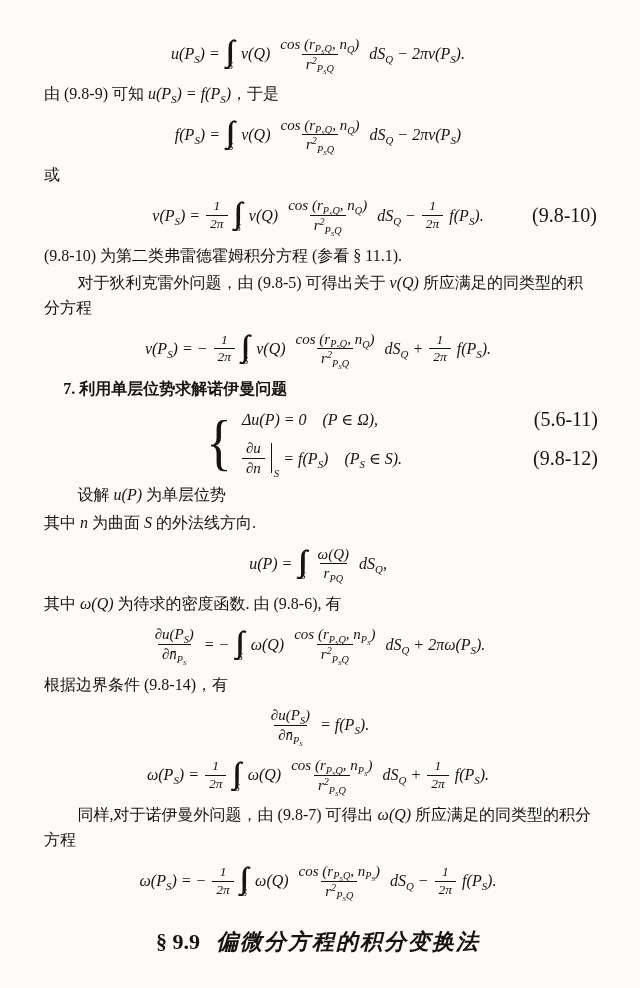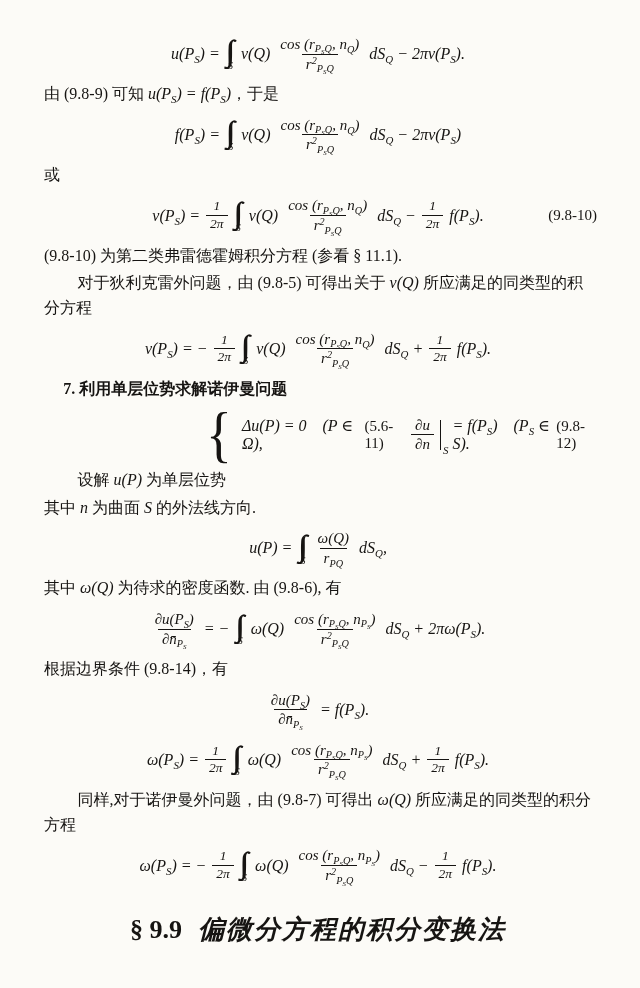--- a/index.html
+++ b/index.html
@@ -12,42 +12,42 @@
   .para{font-size:16px;line-height:1.55;margin:3px 8px;text-align:left;}
   .indent{text-indent:2.1em;font-family:Liberation Serif, serif;}
   .bold{font-weight:bold;}
   i{font-style:italic;}
   
   .eq{
     position:relative;display:flex;justify-content:center;align-items:center;
     margin:6px 0;font-size:16px;font-style:italic;min-height:44px;
   }
   .eq > *{margin:0 3px;}
-  .eqnum{position:absolute;right:0;font-style:normal;font-size:15px;}
+  .eqnum{position:absolute;right:0;font-style:normal;font-size:20px;}
   .frac{display:inline-flex;flex-direction:column;align-items:center;line-height:1.25;font-size:15px;}
   .frac .den{border-top:1.2px solid #161412;}
   .frac .num,.frac .den{padding:0 4px;text-align:center;}
   .coef{font-size:13.5px;}
   .bigint{display:inline-flex;flex-direction:column;align-items:center;font-style:italic;line-height:1;}
   .bigint .glyph{font-size:30px;letter-spacing:-0.24em;padding-right:0.24em;font-style:normal;}
   .bigint .lim{font-size:10.5px;margin-top:-5px;}
   sub{font-size:68%;vertical-align:-0.35em;line-height:0;}
   sup{font-size:68%;vertical-align:0.5em;line-height:0;}
   
   .system{display:flex;align-items:center;margin:6px 0;padding-left:170px;font-size:16px;font-style:italic;}
   .sysbrace{font-size:54px;line-height:1;font-style:normal;font-weight:300;transform:scaleY(1.12);margin-right:8px;}
-  .syscol{display:flex;flex-direction:row;flex:1;}
+  .syscol{display:flex;flex-direction:column;flex:1;gap:8px;}
   .sysrow{display:flex;align-items:center;}
   .sysrow > *{margin:0 2px;}
   .sysrow .eqnum{position:static;margin-left:auto;}
   .evalbar{display:inline-flex;align-items:flex-end;height:30px;border-left:1.3px solid #161412;padding-left:2px;margin-left:4px;}
   
   .section-heading{
     display:flex;justify-content:center;align-items:baseline;gap:16px;
-    font-weight:bold;font-size:26px;margin:24px 0 12px;
+    font-weight:bold;font-size:22px;margin:24px 0 12px;
   }
   .section-heading .sec-title{letter-spacing:2px;font-style:italic;}
 </style>
 </head>
 <body>
 
 <div class="page">
 
   <div class="eq">
     <span>u(P<sub>S</sub>) =</span>

